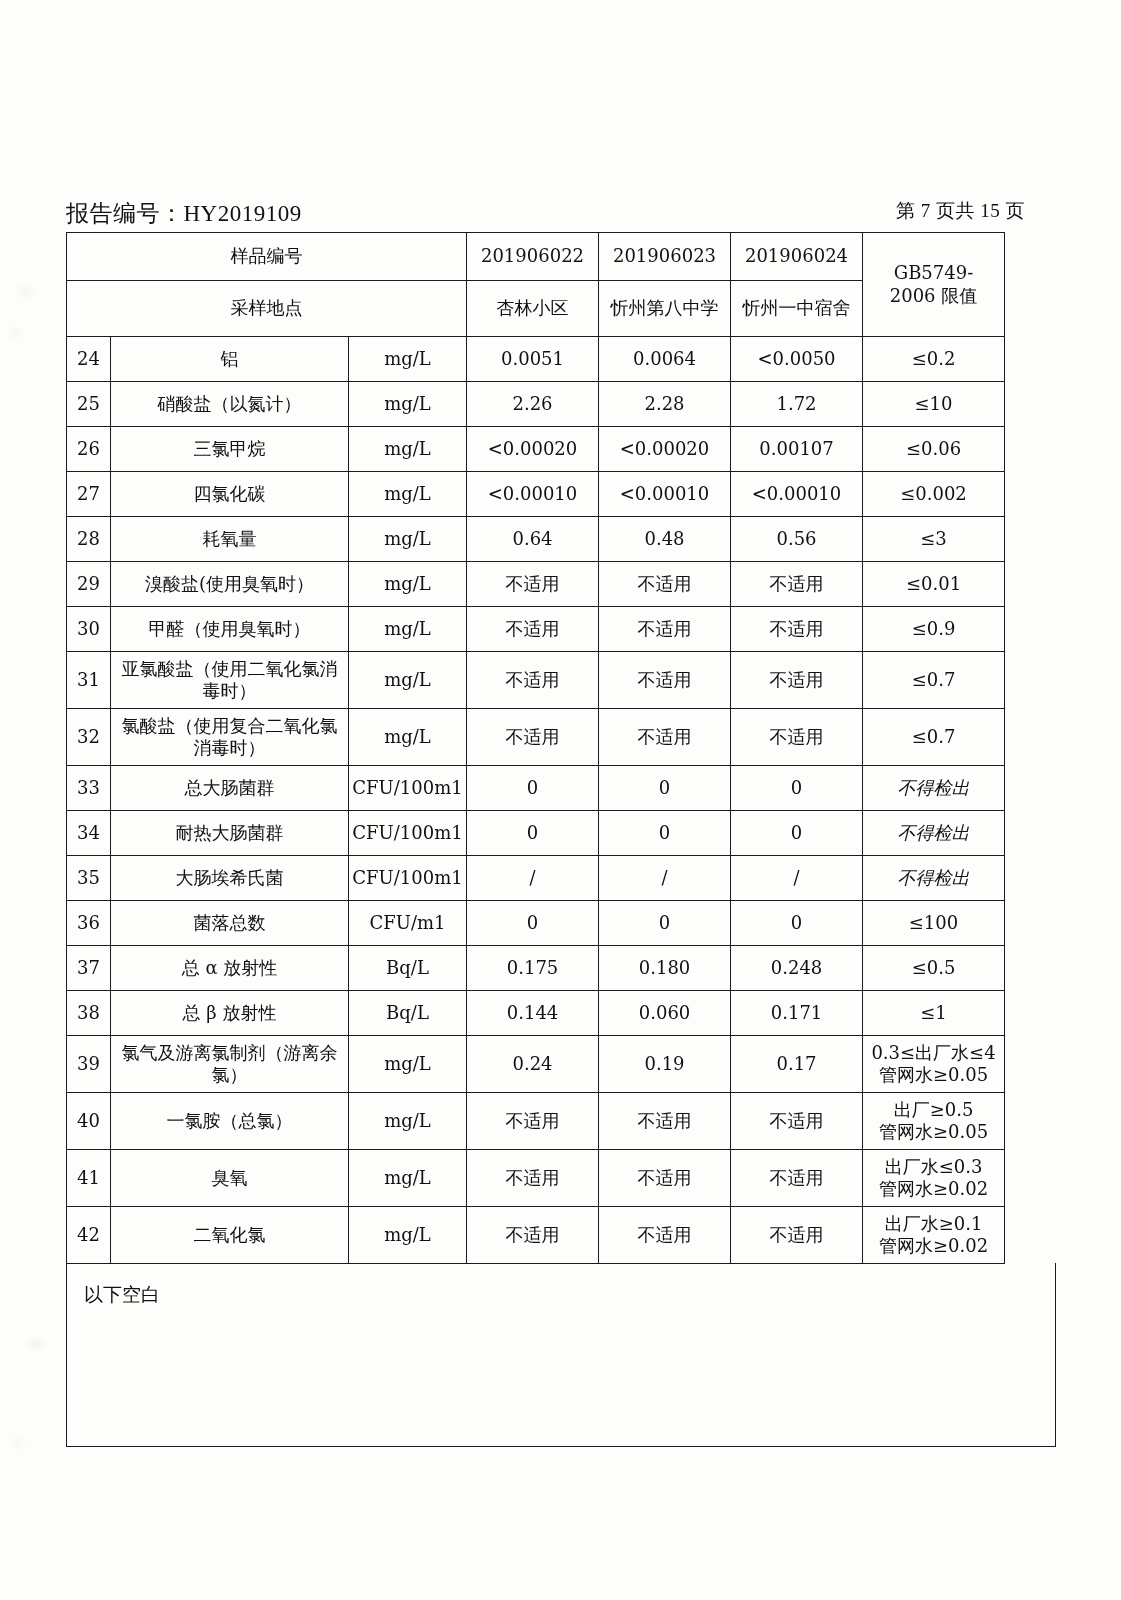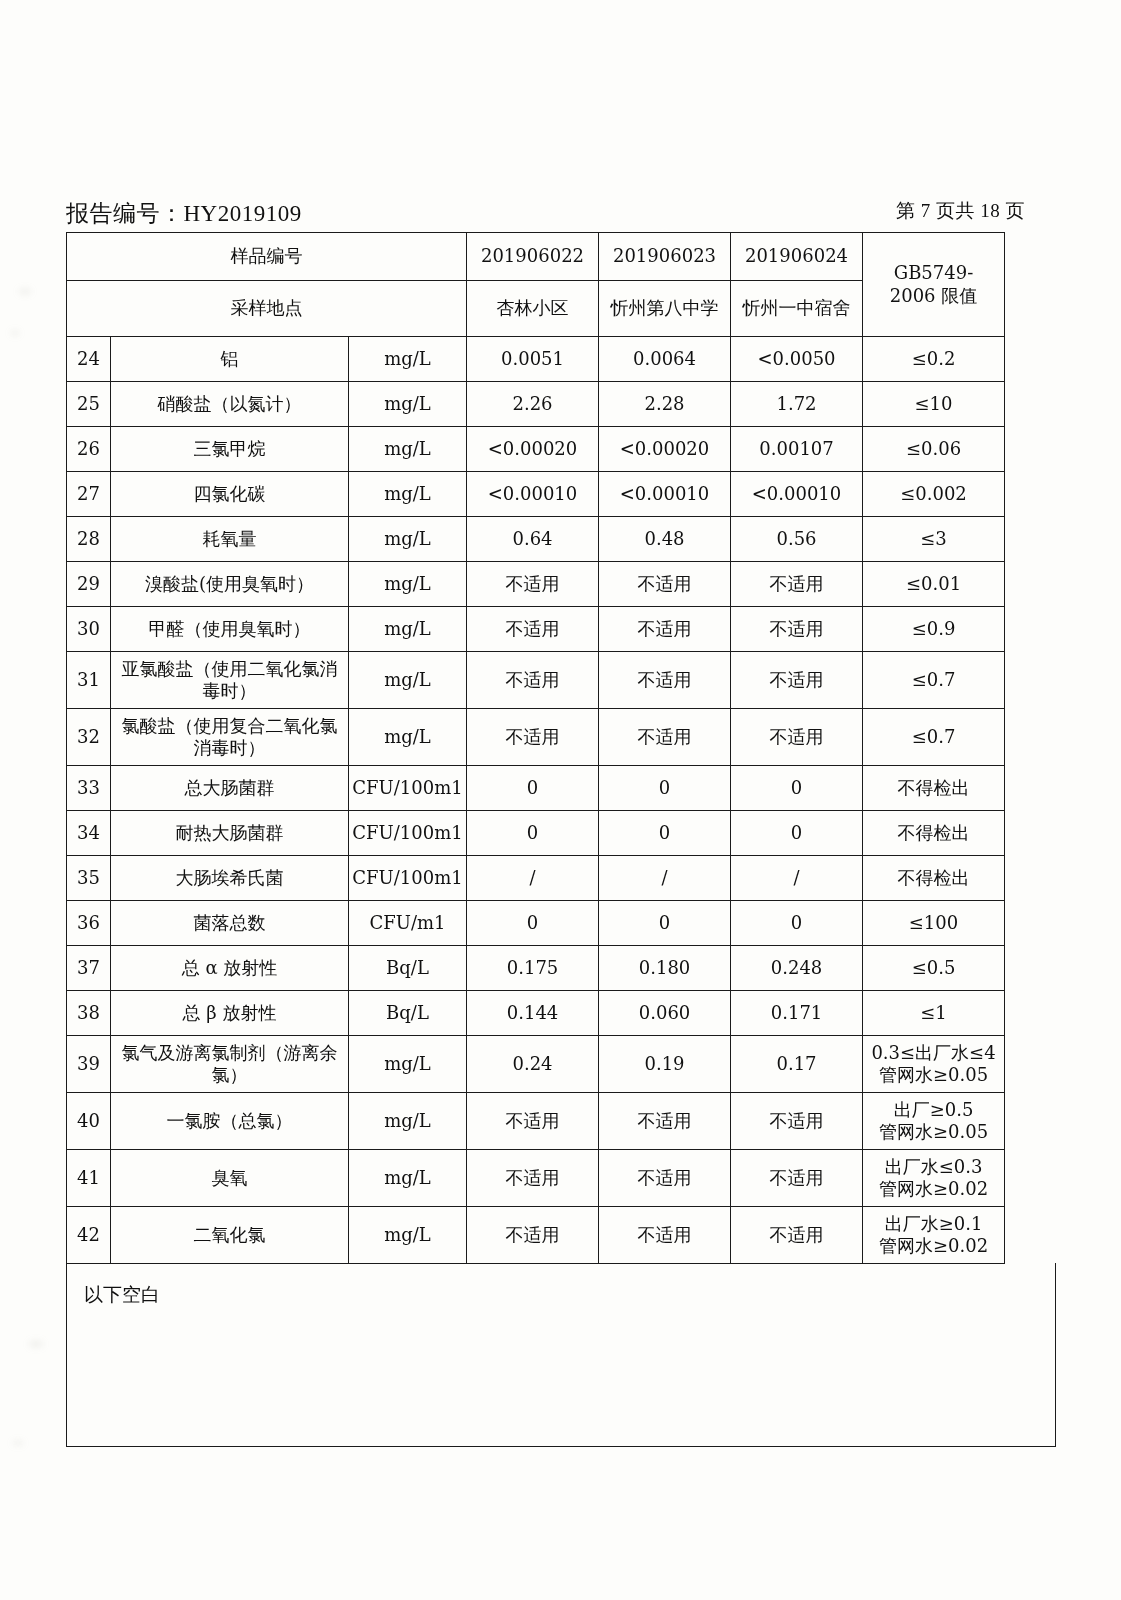--- a/index.html
+++ b/index.html
@@ -82,21 +82,21 @@
   td.idx { font-size: 17px; font-family: "Liberation Serif", serif; }
   td.name {
     text-align: left;
     padding-left: 14px;
     font-size: 19px;
   }
   td.unit { font-size: 17px; font-family: "Liberation Serif", serif; }
   td.val  { font-size: 18px; font-family: "Liberation Serif", serif; }
   td.val-cn { font-size: 18px; font-family: "DejaVu Serif", serif; }
   td.limit { font-size: 18px; font-family: "Liberation Serif", serif; }
-  td.limit-cn { font-size: 18px; font-family: "DejaVu Serif", serif; }
+  td.limit-cn { font-size: 18px; font-family: "DejaVu Serif", serif; font-style: italic; }
   td.limit-small {
     font-size: 13.5px;
     line-height: 1.35;
     font-family: "DejaVu Serif", serif;
   }
   .hdr-label { font-size: 19px; }
   .hdr-num { font-size: 18px; font-family: "Liberation Serif", serif; }
   .hdr-loc { font-size: 18px; }
   .hdr-std {
     font-size: 18px;
@@ -127,21 +127,21 @@
   <div class="blotch" style="left:18px; top:288px; width:14px; height:7px;"></div>
   <div class="blotch" style="left:10px; top:330px; width:10px; height:6px;"></div>
   <div class="blotch" style="left:28px; top:1340px; width:16px; height:8px;"></div>
   <div class="blotch" style="left:12px; top:1440px; width:12px; height:6px;"></div>
 
 
   <div class="report-no">
     <span>报告编号：</span><span>HY2019109</span>
   </div>
 
-  <div class="page-no">第 7 页共 18 页</div>
+  <div class="page-no">第 7 页共 15 页</div>
 
   <table class="main">
     <colgroup>
       <col class="col-idx">
         <col class="col-name">
         <col class="col-unit">
       <col class="col-val">
         <col class="col-val">
         <col class="col-val">
         <col class="col-limit">

